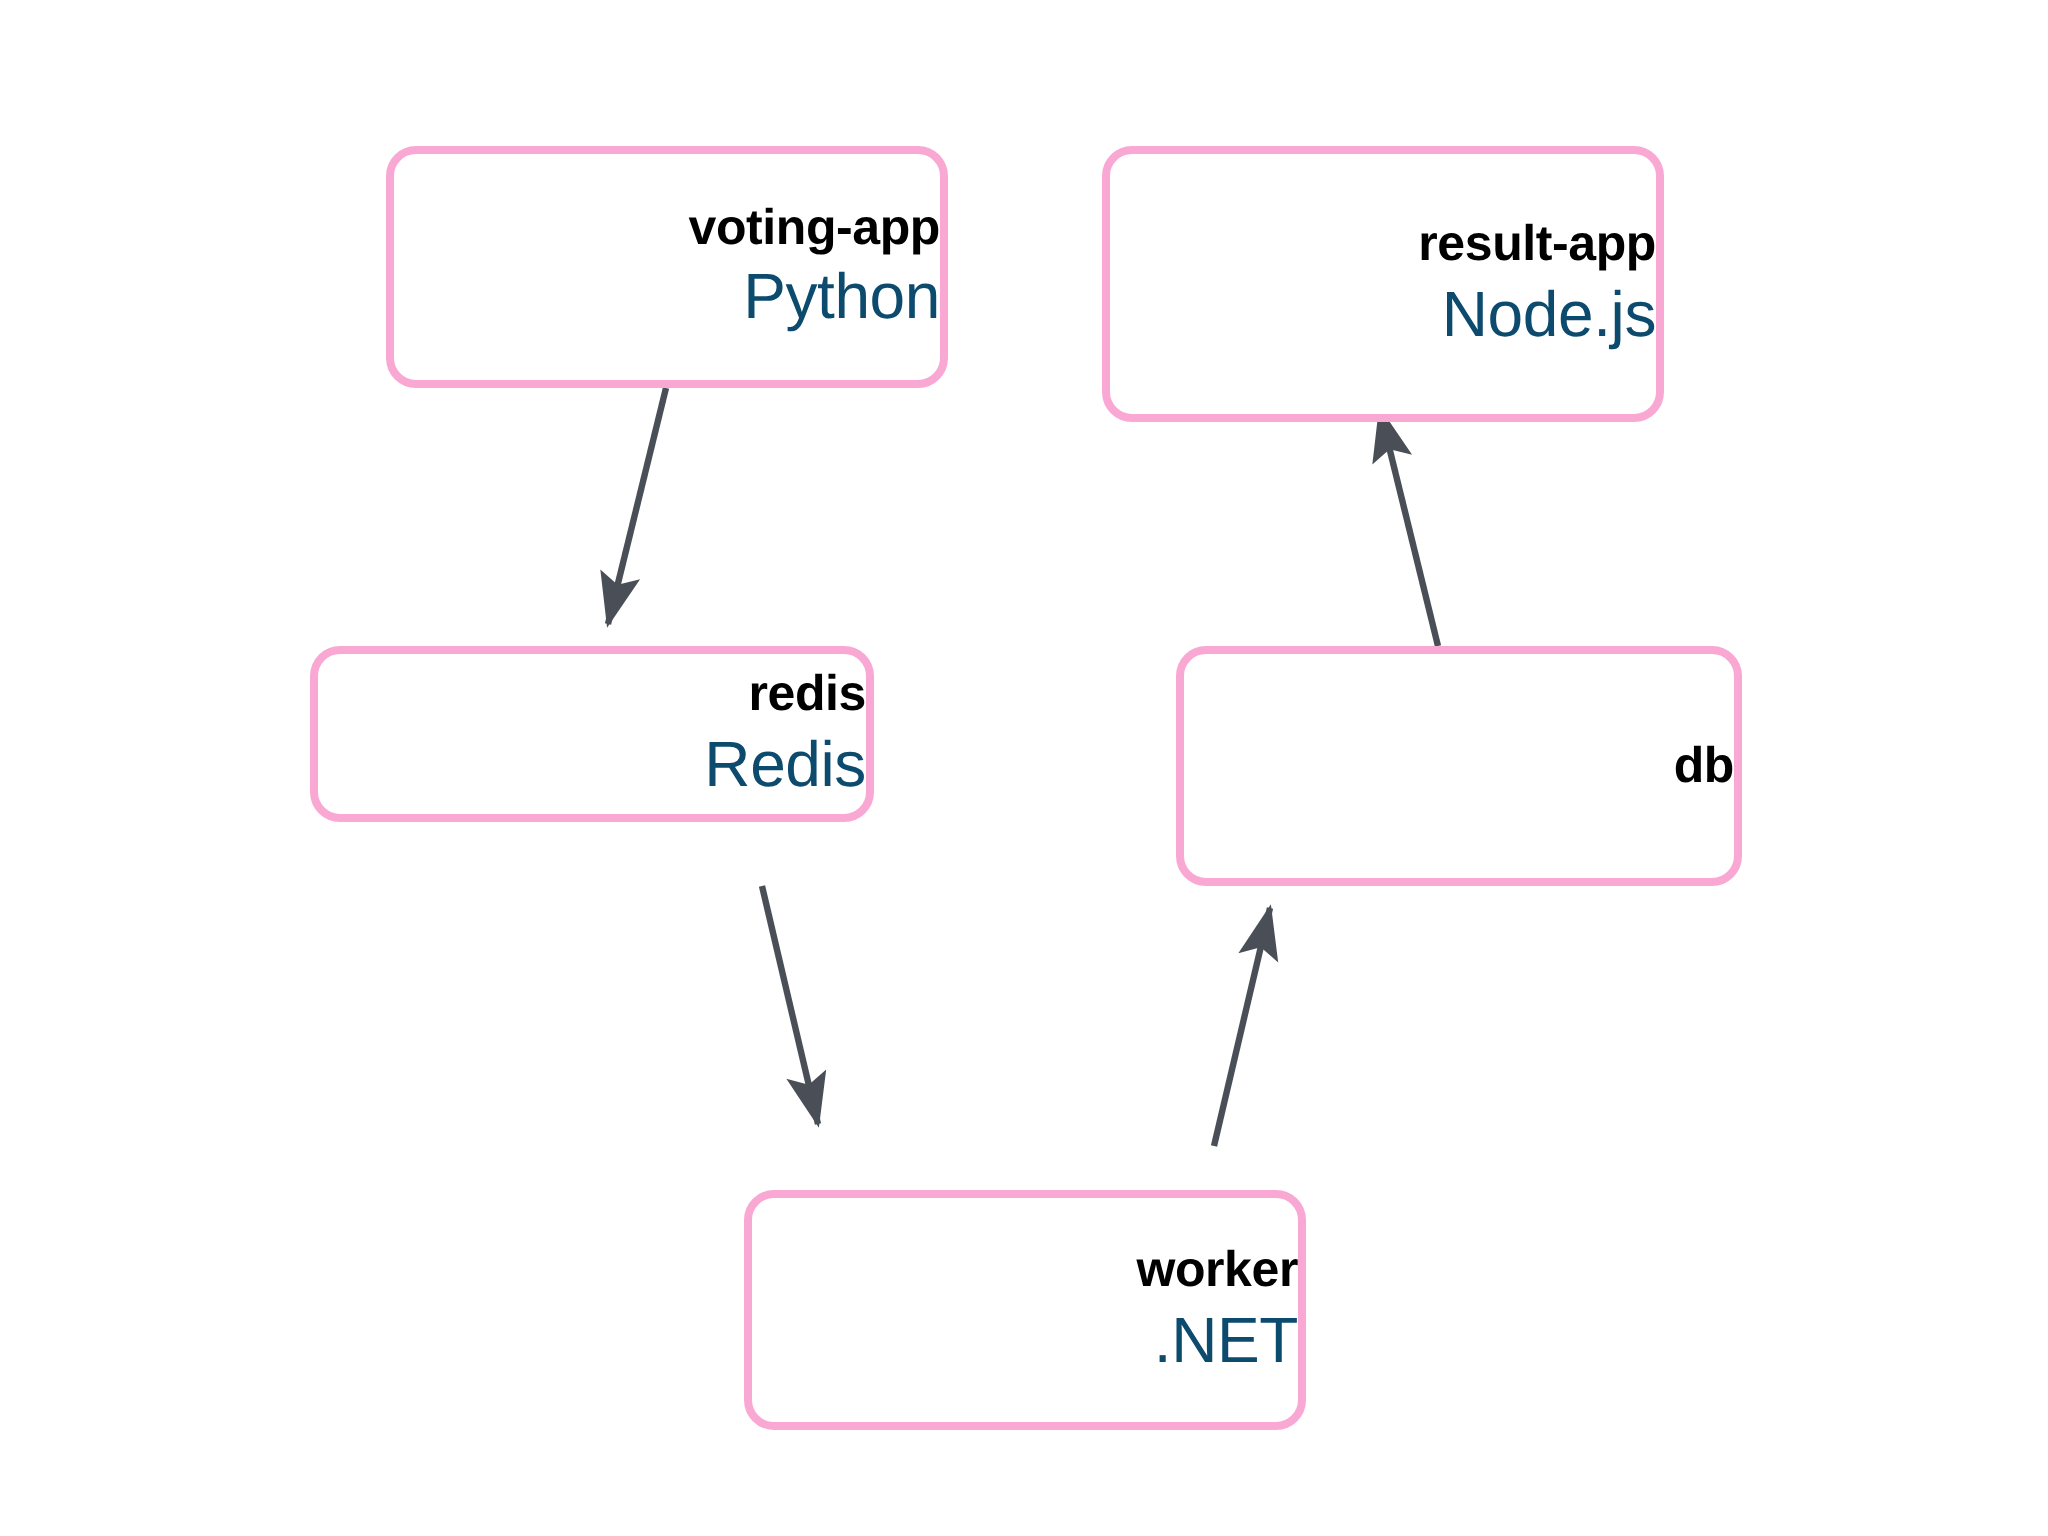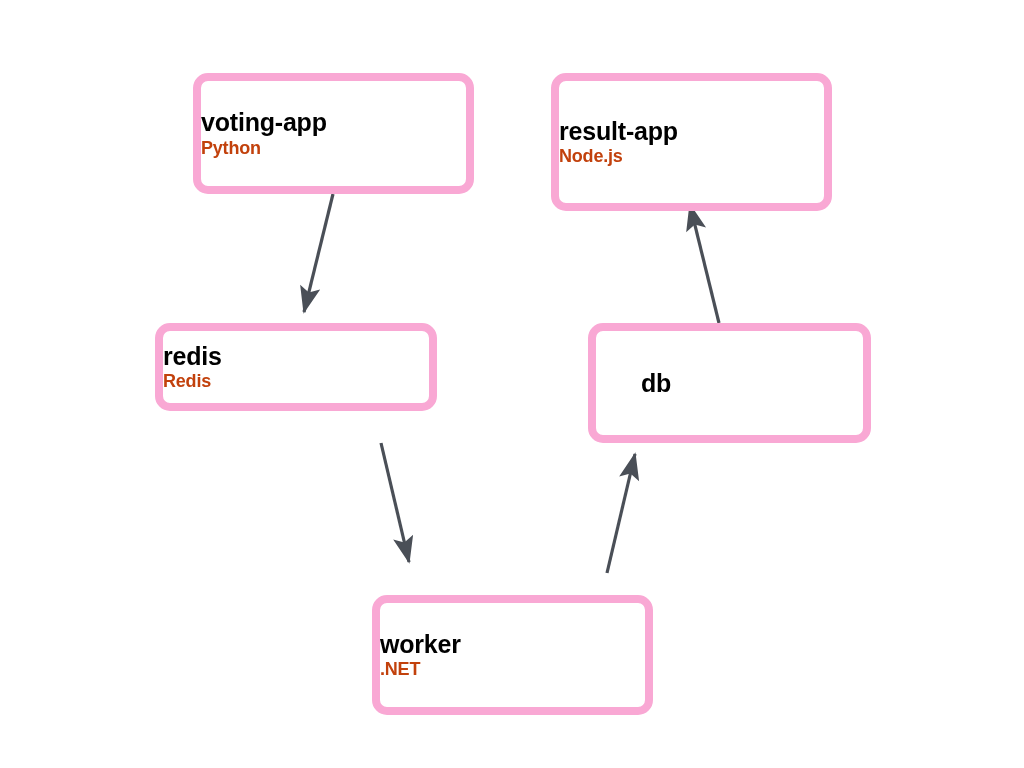--- a/index.html
+++ b/index.html
@@ -25,40 +25,40 @@
     left: 0;
     top: 0;
     width: 1024px;
     height: 768px;
     pointer-events: none;
   }
   .node {
     position: absolute;
     box-sizing: border-box;
     background: #ffffff;
-    border: 8px solid #f9a8d4;
+    border: 4px solid #f9a8d4;
     border-radius: 15px;
     display: flex;
     flex-direction: column;
-    align-items: flex-start;
+    align-items: flex-end;
     justify-content: center;
     z-index: 2;
   }
   .node-title {
     font-size: 25px;
     font-weight: bold;
     color: #000000;
     line-height: 1.22;
     letter-spacing: -0.2px;
     white-space: nowrap;
   }
   .node-subtitle {
-    font-size: 18px;
-    font-weight: bold;
-    color: #c2410c;
+    font-size: 32px;
+    font-weight: normal;
+    color: #0c4a6e;
     line-height: 1.22;
     letter-spacing: -0.2px;
     white-space: nowrap;
   }
   
   #node-voting-app { left: 193px; top: 73px;  width: 281px; height: 121px; }
   #node-result-app { left: 551px; top: 73px;  width: 281px; height: 138px; }
   #node-redis      { left: 155px; top: 323px; width: 282px; height: 88px; }
   #node-db         { left: 588px; top: 323px; width: 283px; height: 120px; padding-left: 45px; }
   #node-worker     { left: 372px; top: 573px; width: 281px; height: 120px; margin-top: 22px; }

